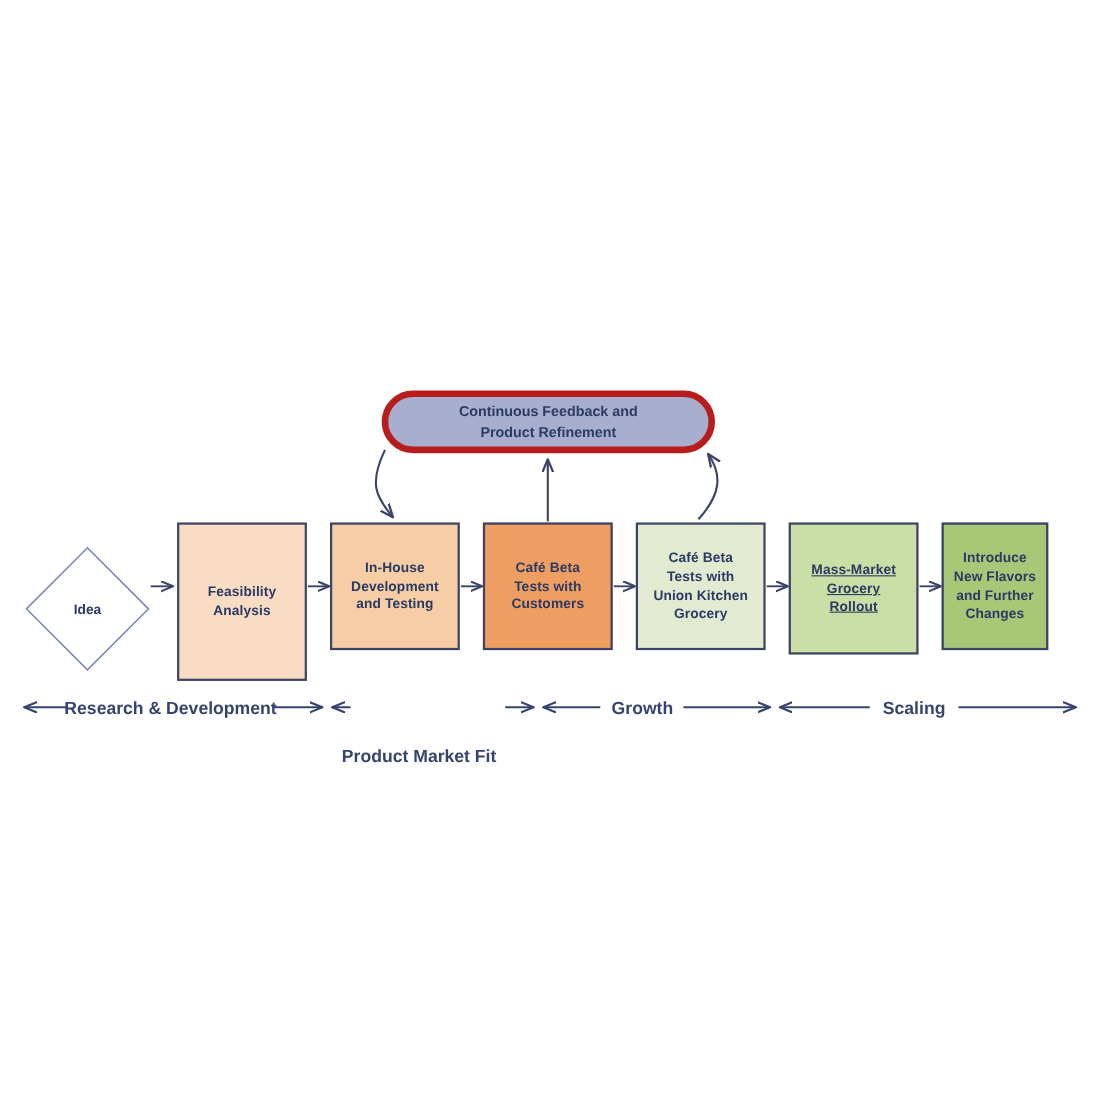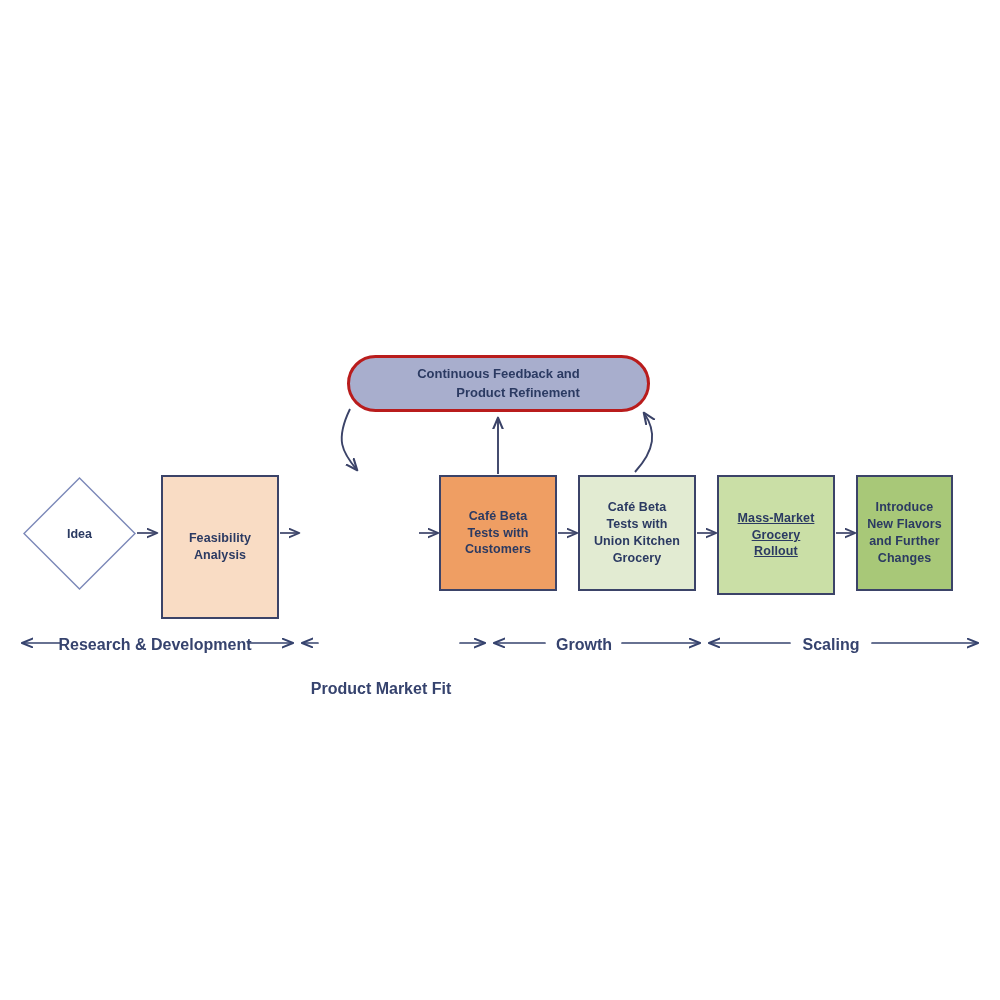--- a/index.html
+++ b/index.html
@@ -69,26 +69,26 @@
     font-weight: bold;
     font-size: 12.5px;
     text-align: center;
   }
   .feedback-node {
     position: absolute;
     box-sizing: border-box;
     display: flex;
     align-items: center;
     justify-content: center;
-    text-align: right;
+    text-align: center;
     color: #2b3a62;
     font-weight: bold;
     font-size: 13px;
     line-height: 1.4;
-    border: 3px solid #b91c1c;
+    border: 6px solid #b91c1c;
     border-radius: 30px;
   }
   .phase-label {
     position: absolute;
     color: #36436e;
     font-weight: bold;
     font-size: 16px;
     white-space: nowrap;
     text-align: center;
     transform: translateX(-50%);
@@ -136,32 +136,37 @@
       <line x1="460" y1="643" x2="485" y2="643" marker-end="url(#arrowhead-thin)"></line>
 
       <line x1="545" y1="643" x2="494" y2="643" marker-end="url(#arrowhead-thin)"></line>
       <line x1="622" y1="643" x2="700" y2="643" marker-end="url(#arrowhead-thin)"></line>
 
       <line x1="790" y1="643" x2="709" y2="643" marker-end="url(#arrowhead-thin)"></line>
       <line x1="872" y1="643" x2="978" y2="643" marker-end="url(#arrowhead-thin)"></line>
     </g>
   </svg>
 
-  <div class="diamond-wrap" style="left:22px; top:476px; width:115px; height:115px;">
+  <div class="diamond-wrap" style="left:22px; top:496px; width:115px; height:115px;">
     <svg class="diamond-shape" viewBox="0 0 115 115">
       <polygon points="57.5,2 113,57.5 57.5,113 2,57.5" fill="#ffffff" stroke="#7b88b8" stroke-width="1.4"></polygon>
     </svg>
     <div class="diamond-label">Idea</div>
   </div>
 
   <div class="node" style="left:161px; top:475px; width:118px; height:144px; background:#f9dcc4;">
     <span class="node-label">Feasibility
 Analysis</span>
   </div>
 
+  <div class="node" style="left:300px; top:475px; width:118px; height:116px; background:#f6cda4;">
+    <span class="node-label">In-House
+Development
+and Testing</span>
+  </div>
 
   <div class="node" style="left:439px; top:475px; width:118px; height:116px; background:#ef9e63;">
     <span class="node-label">Café Beta
 Tests with
 Customers</span>
   </div>
 
   <div class="node" style="left:578px; top:475px; width:118px; height:116px; background:#e2ebd2;">
     <span class="node-label">Café Beta
 Tests with

